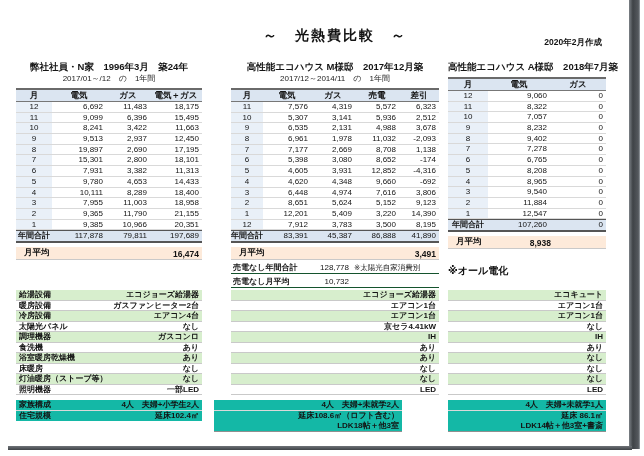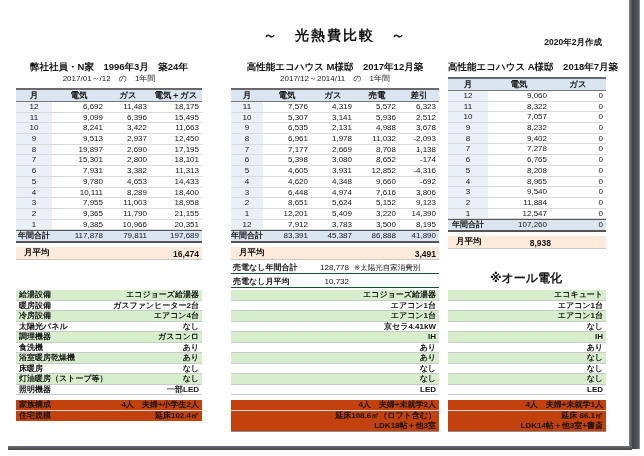--- a/index.html
+++ b/index.html
@@ -42,38 +42,38 @@
            font-size:8.5px;padding:0 3px 0 8px;}
   .avg-label,.avg-val{font-weight:bold;}
   #right-block .avg-val{padding-right:52px;}
 
   .ns-row{display:grid;grid-template-columns:72px 46px 1fr;box-sizing:border-box;height:12px;
           line-height:11px;font-size:8px;border-bottom:1px solid #14532d;margin-top:2px;align-items:center;}
   .ns-label{font-weight:bold;padding-left:2px;white-space:nowrap;}
   .ns-val{font-weight:normal;text-align:right;}
   .ns-note{font-size:7.5px;padding-left:5px;white-space:nowrap;}
 
-  .note-right{margin-top:21px;text-align:center;font-size:12px;font-weight:bold;padding-right:2px;}
+  .note-right{margin-top:15px;text-align:left;font-size:10px;font-weight:bold;padding-right:2px;}
 
   .eq-block{position:absolute;top:290px;}
   #eq-left{left:16px;width:186px;}
   #eq-middle{left:231px;width:208px;}
   #eq-right{left:448px;width:158px;}
   .eq-row{display:flex;justify-content:space-between;align-items:center;box-sizing:border-box;
           height:10.5px;line-height:9.5px;font-size:8px;border-bottom:1px solid #c9c9c9;padding:0 3px;}
   .eq-row:nth-child(odd){background:#d7eecd;}
   .eq-label{font-weight:bold;white-space:nowrap;}
   .eq-val{margin-left:auto;text-align:right;font-weight:bold;white-space:nowrap;}
 
   .hh-block{position:absolute;top:400px;}
   #hh-left{left:16px;width:186px;}
-  #hh-middle{left:231px;width:208px;}
+  #hh-middle{left:214px;width:188px;}
   #hh-right{left:448px;width:158px;}
   .hh-row{display:flex;justify-content:space-between;align-items:center;box-sizing:border-box;
-          height:10.5px;line-height:9.5px;font-size:8px;background:#c2410c;padding:0 3px;}
+          height:10.5px;line-height:9.5px;font-size:8px;background:#14b8a6;padding:0 3px;}
   .hh-row.first{border-bottom:1px solid #d9d9d9;}
   .hh-row.last{border-bottom:1px solid #8f8f8f;}
   .hh-label{font-weight:bold;white-space:nowrap;}
   .hh-val{margin-left:auto;text-align:right;font-weight:bold;white-space:nowrap;}
 
   .edge-right{position:absolute;left:629px;top:0;width:11px;height:449px;
               background:linear-gradient(90deg,#7c8186,#3f4347 35%,#55595e 85%,#9aa0a5);z-index:5;}
   .edge-bottom{position:absolute;left:8px;top:446px;width:624px;height:4px;
                background:linear-gradient(180deg,#6f7378,#3f4347);z-index:5;}
 </style>

